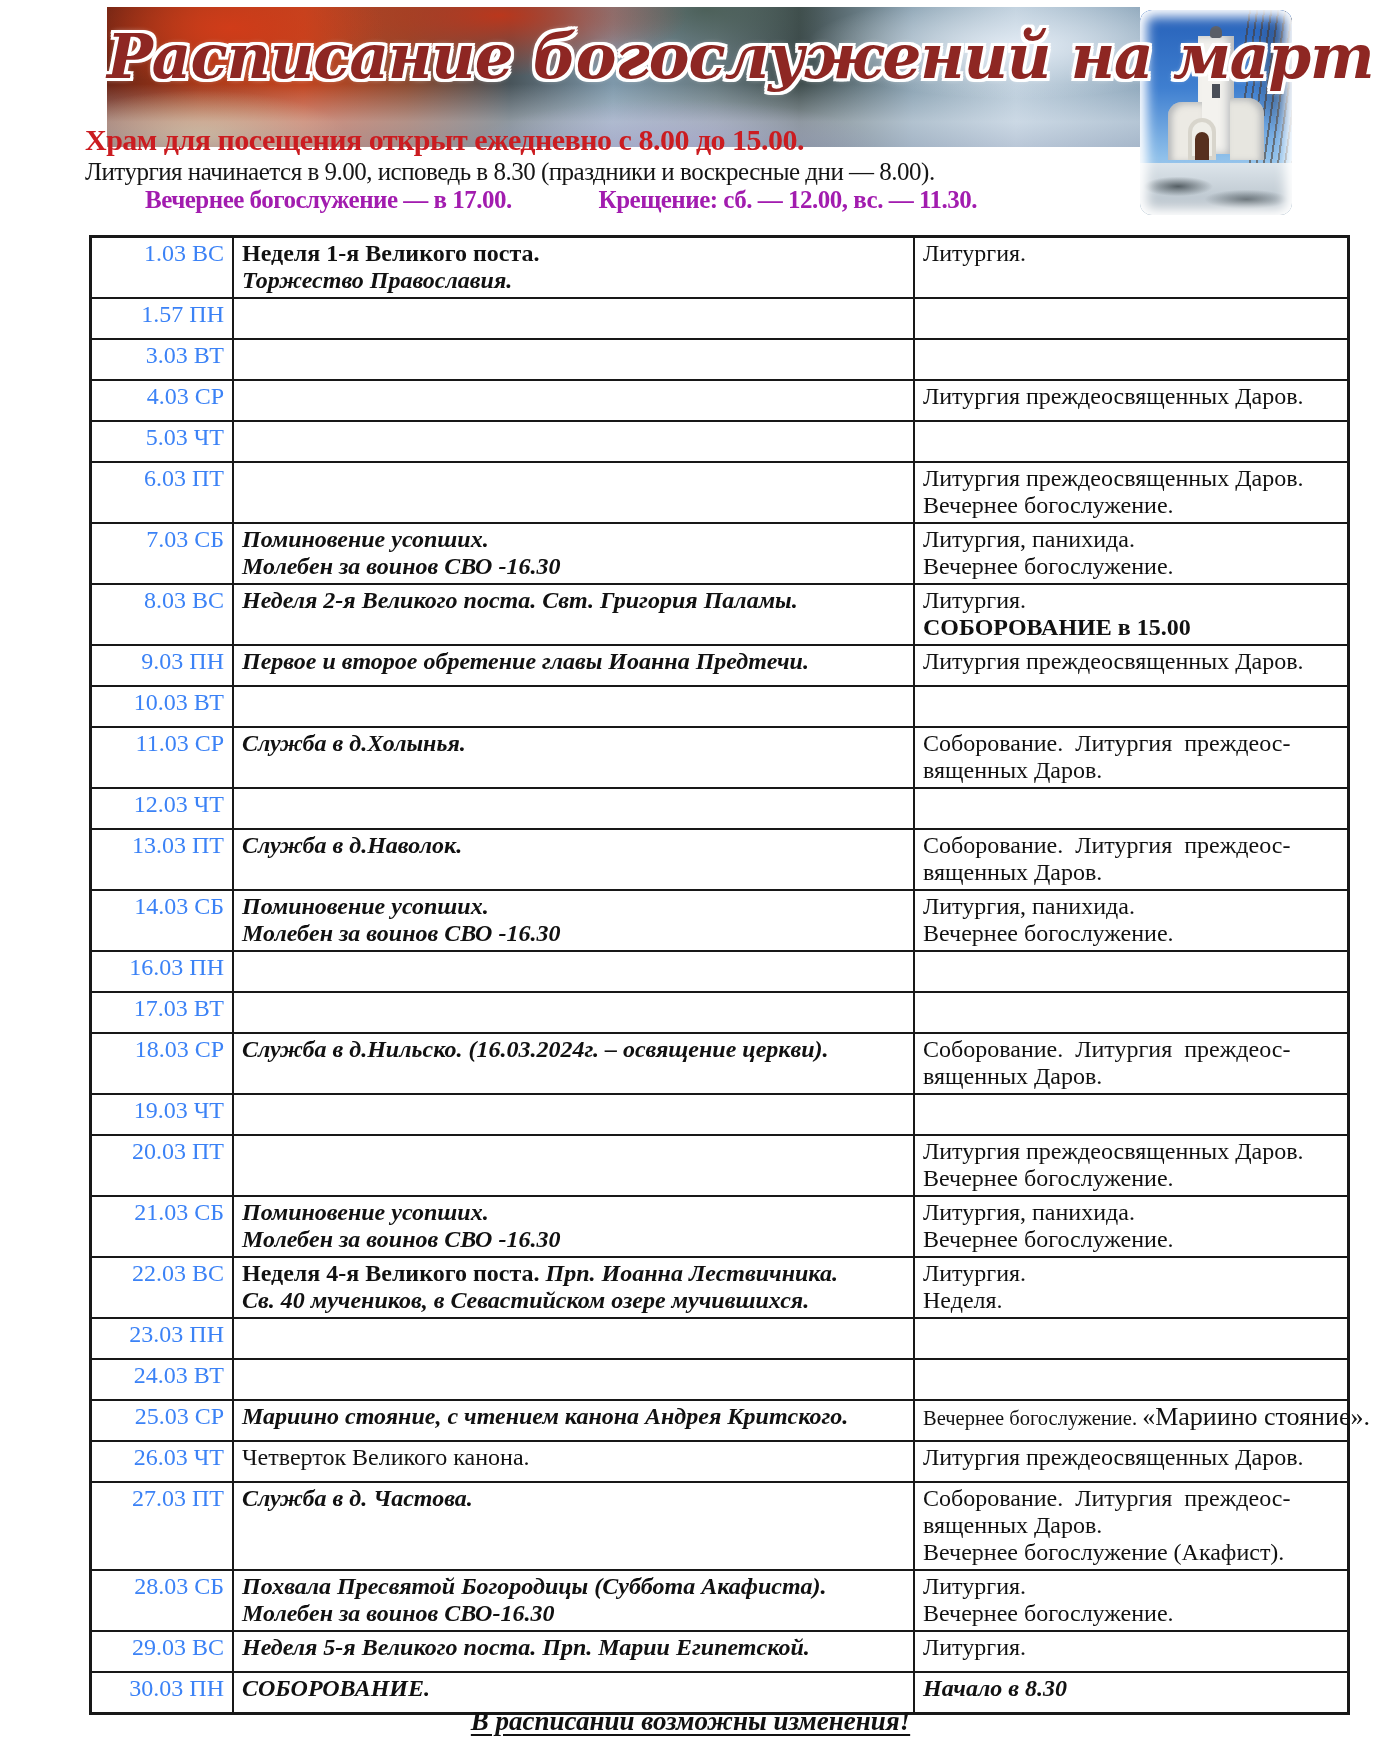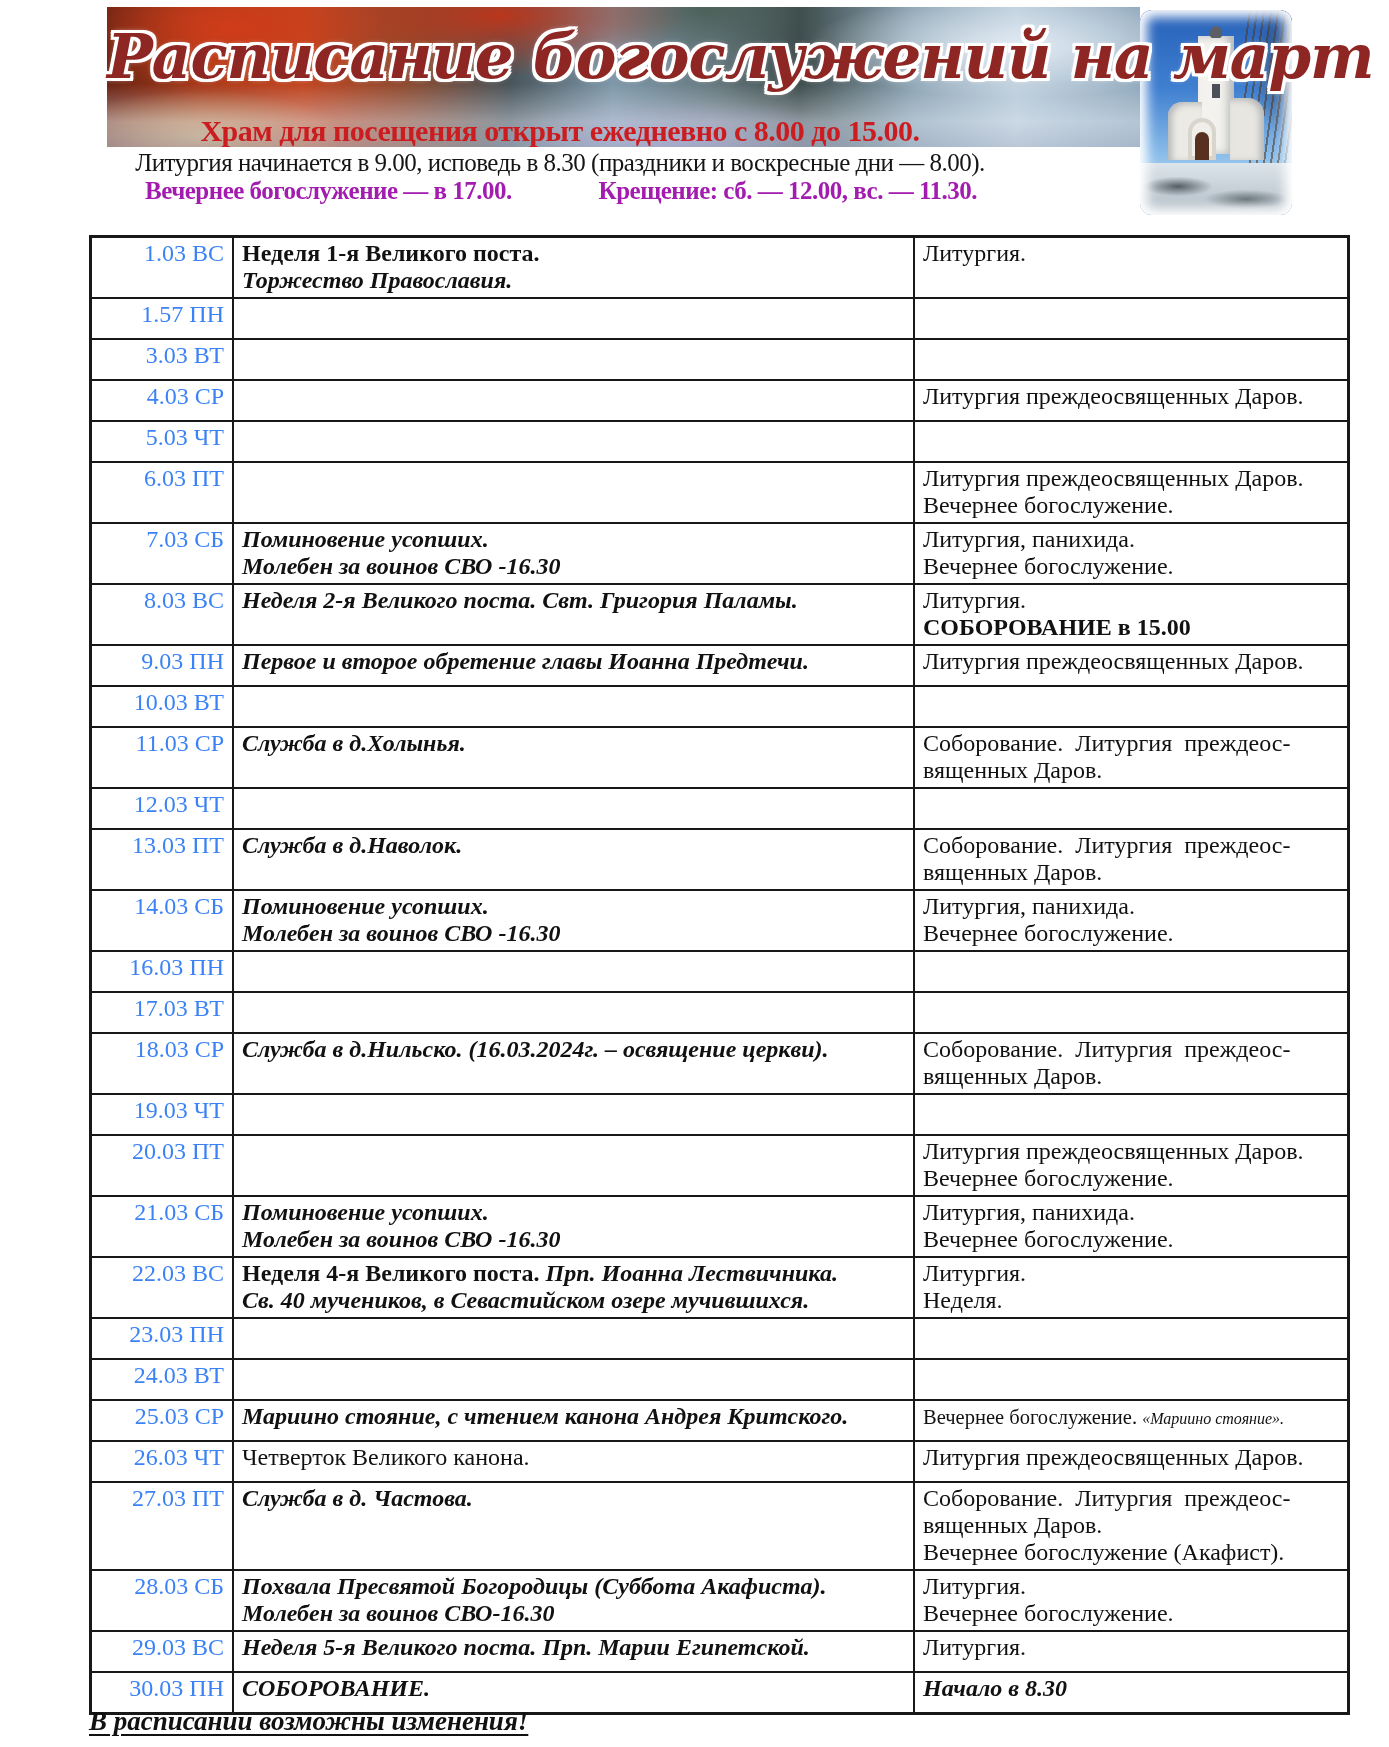--- a/index.html
+++ b/index.html
@@ -43,44 +43,44 @@
   .church .portal{position:absolute;left:48px;top:108px;width:28px;height:42px;background:#efeee8;
       border-radius:14px 14px 0 0;box-shadow:inset 0 0 0 4px #d8d5cc;}
   .church .door{position:absolute;left:55px;top:122px;width:14px;height:28px;background:#57301f;border-radius:7px 7px 0 0;}
   .church .snow{position:absolute;left:0;bottom:0;width:100%;height:52px;
       background:radial-gradient(ellipse 50px 14px at 25% 45%, rgba(45,55,60,.75), rgba(45,55,60,0) 70%),
                  radial-gradient(ellipse 60px 14px at 70% 70%, rgba(45,55,60,.6), rgba(45,55,60,0) 70%),
                  linear-gradient(180deg,#dde5eb 0%,#c2ccd4 60%,#aeb9c2 100%);}
   .church .glow{position:absolute;inset:0;border-radius:12px;box-shadow:inset 0 0 12px 7px #ffffff;}
 
   
-  .info{position:absolute;left:85px;top:113px;width:950px;text-align:center;}
+  .info{position:absolute;left:85px;top:122px;width:950px;text-align:left;}
   .info-line1{font-weight:bold;font-size:30px;line-height:36px;letter-spacing:-.5px;color:#cb1c20;}
   .info-line2{font-weight:normal;font-size:25px;line-height:28px;letter-spacing:-.5px;color:#151515;}
   .info-line3{display:flex;justify-content:space-between;padding:0 58px 0 60px;
       font-weight:bold;font-size:25px;line-height:28px;letter-spacing:-.5px;color:#a21caf;}
 
   
   table.schedule{position:absolute;left:89px;top:235px;width:1203px;border-collapse:collapse;
       table-layout:fixed;border:3px solid #181818;}
   table.schedule td{border:2px solid #181818;vertical-align:top;padding:2px 8px 3px 8px;
       height:34px;font-size:24px;line-height:27px;}
   td.date{width:124px;font-size:23px;white-space:nowrap;padding-left:9px;color:#3b82f6;text-align:right;}
   td.desc{width:663px;padding-left:13px;}
   td.svc{width:416px;}
   .line{white-space:nowrap;}
   .seg-b{font-weight:bold;}
   .seg-bi{font-weight:bold;font-style:italic;}
   .seg-r{}
   .seg-sm{font-size:20.5px;}
-  .seg-smi{font-size:16px;font-style:italic;}
+  .seg-smi{font-size:26px;}
   .seg-j{word-spacing:6px;}
 
   
-  .footer{position:absolute;left:89px;top:1706px;width:1203px;text-align:left;
+  .footer{position:absolute;left:89px;top:1706px;width:1203px;text-align:center;
       font-weight:bold;font-style:italic;font-size:27px;color:#111;}
   .footer span{text-decoration:underline;text-decoration-thickness:2px;text-underline-offset:4px;}
 </style>
 </head>
 <body>
 
 <div class="page">
 
   <div class="banner">
     <div class="banner-title">Расписание богослужений на март</div>

